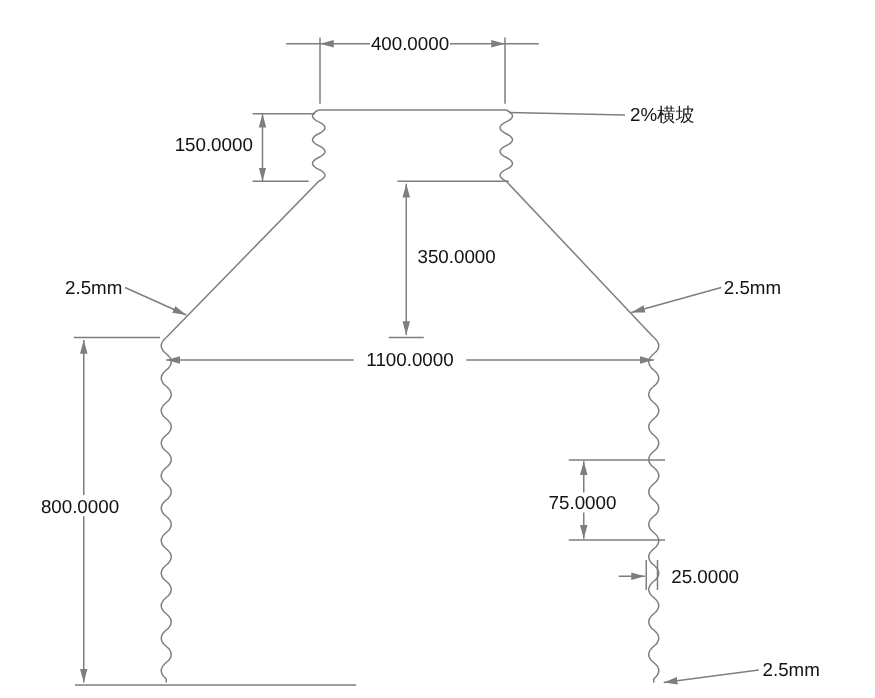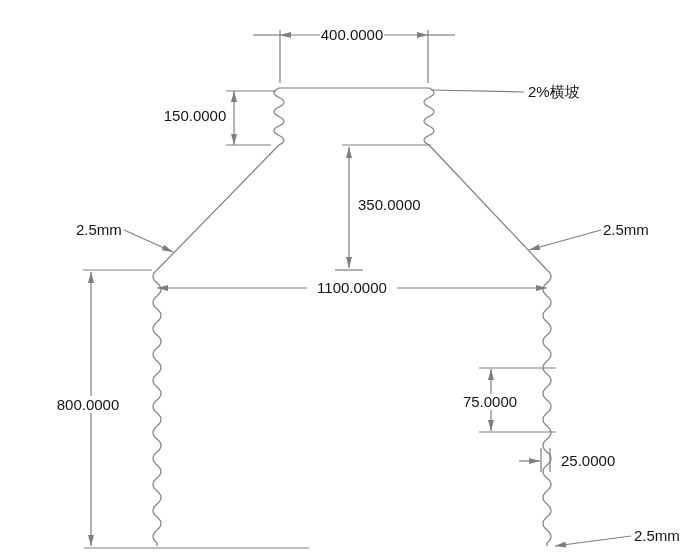--- a/index.html
+++ b/index.html
@@ -6,21 +6,20 @@
     --line:#7e7e7e;
     --text:#141414;
     --background:#ffffff;
   }
   html,body{margin:0;padding:0;background:var(--background);}
   .stage{
     position:relative;
     width:580px;height:558px;
     background:var(--background);
     font-family:"Liberation Sans", sans-serif;
-    padding-left:24px;
   }
   .ln{stroke:var(--line);stroke-width:1.2;fill:none;}
   .txt{
     fill:var(--text);
     font-family:"Liberation Sans", sans-serif;
     font-size:15px;
   }
   .mask{fill:var(--background);stroke:none;}
   #arr path{fill:var(--line);stroke:none;}
 </style>

